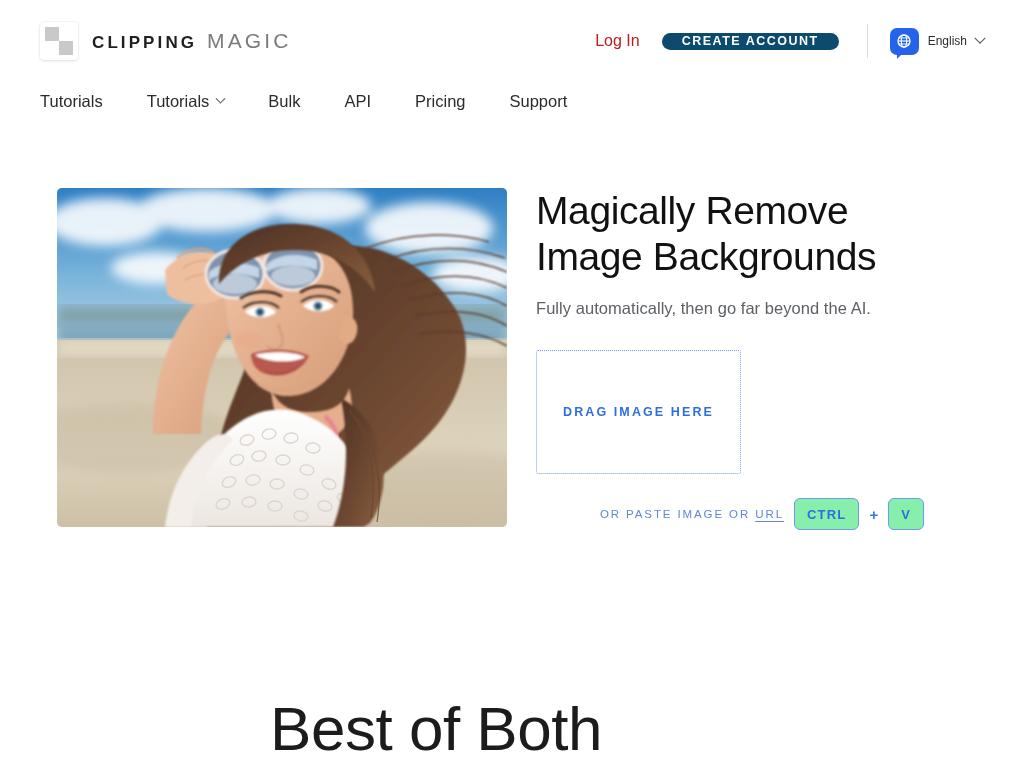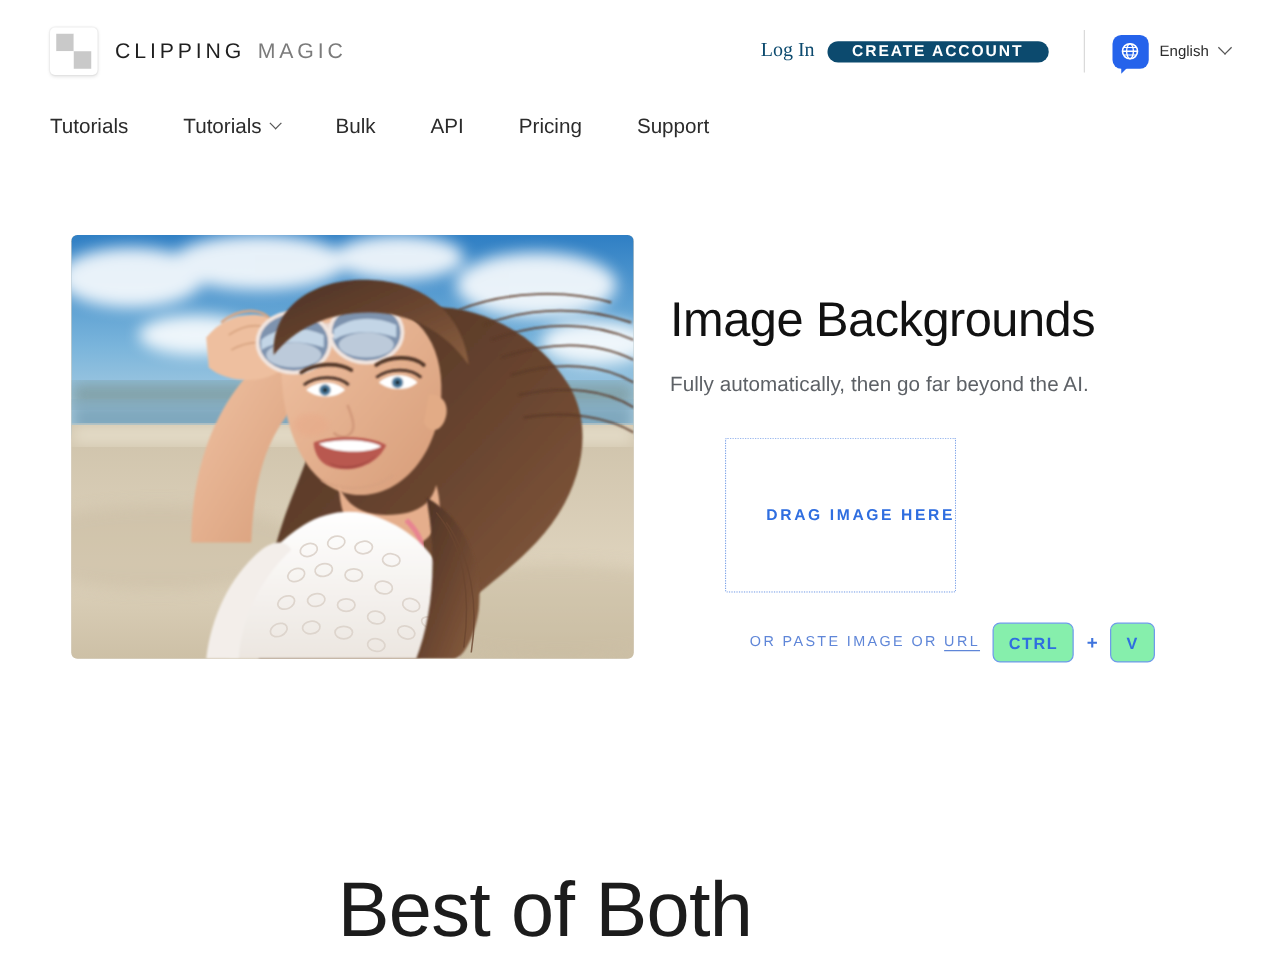--- a/index.html
+++ b/index.html
@@ -56,44 +56,43 @@
   .logo-mark i.w { background: #ffffff; }
 
   .brand-text {
     display: flex;
     align-items: baseline;
     gap: 10px;
     white-space: nowrap;
   }
   .brand-clipping {
     font-size: 17px;
-    font-weight: normal;
+    font-weight: bold;
     letter-spacing: 3.1px;
     color: #1f1f1f;
   }
   .brand-magic {
-    font-size: 17px;
+    font-size: 21px;
     font-weight: 400;
     letter-spacing: 3.1px;
     color: #7b7b7b;
   }
 
   .header-right {
     margin-left: auto;
     display: flex;
     align-items: center;
   }
 
   .login-link {
     font-size: 16px;
-    color: #0c4a6e;
+    color: #b91c1c;
     text-decoration: none;
-    margin-right: 10px;
-    white-space: nowrap;
-    font-family: Liberation Serif, serif;
+    margin-right: 22px;
+    white-space: nowrap;
   }
 
   .btn-create {
     display: inline-flex;
     align-items: center;
     justify-content: center;
     height: 17px;
     padding: 0 20px;
     border: none;
     border-radius: 16px;
@@ -209,30 +208,29 @@
     letter-spacing: 0.05px;
   }
 
   .drop-row {
     margin-top: 32px;
     display: flex;
     gap: 21px;
   }
 
   .dropzone {
-    width: 185px;
+    width: 205px;
     height: 124px;
     border: 1.5px dotted #7aa0e8;
     border-radius: 2px;
     background: #ffffff;
     display: flex;
     align-items: center;
-    justify-content: flex-end;
+    justify-content: center;
     cursor: pointer;
-    margin-left: 44px;
   }
   .dropzone span {
     font-size: 12.5px;
     font-weight: bold;
     letter-spacing: 2.1px;
     color: #2f6ee0;
     white-space: nowrap;
   }
 
   .btn-upload {
@@ -541,21 +539,21 @@
         </g>
         <g stroke="#6b4630" stroke-width="1.2" fill="none" opacity="0.8">
           <path d="M292 222 C 314 248, 320 288, 314 330"></path>
           <path d="M300 230 C 320 258, 326 296, 320 334"></path>
         </g>
       </svg>
     </div>
 
     <div class="hero-copy">
       <h1 class="hero-title">
-        <br>
+        <span>Magically Remove</span><br>
         <span>Image Backgrounds</span>
       </h1>
 
       <p class="hero-sub">Fully automatically, then go far beyond the AI.</p>
 
       <div class="drop-row">
         <div class="dropzone">
           <span>DRAG IMAGE HERE</span>
         </div>
 

